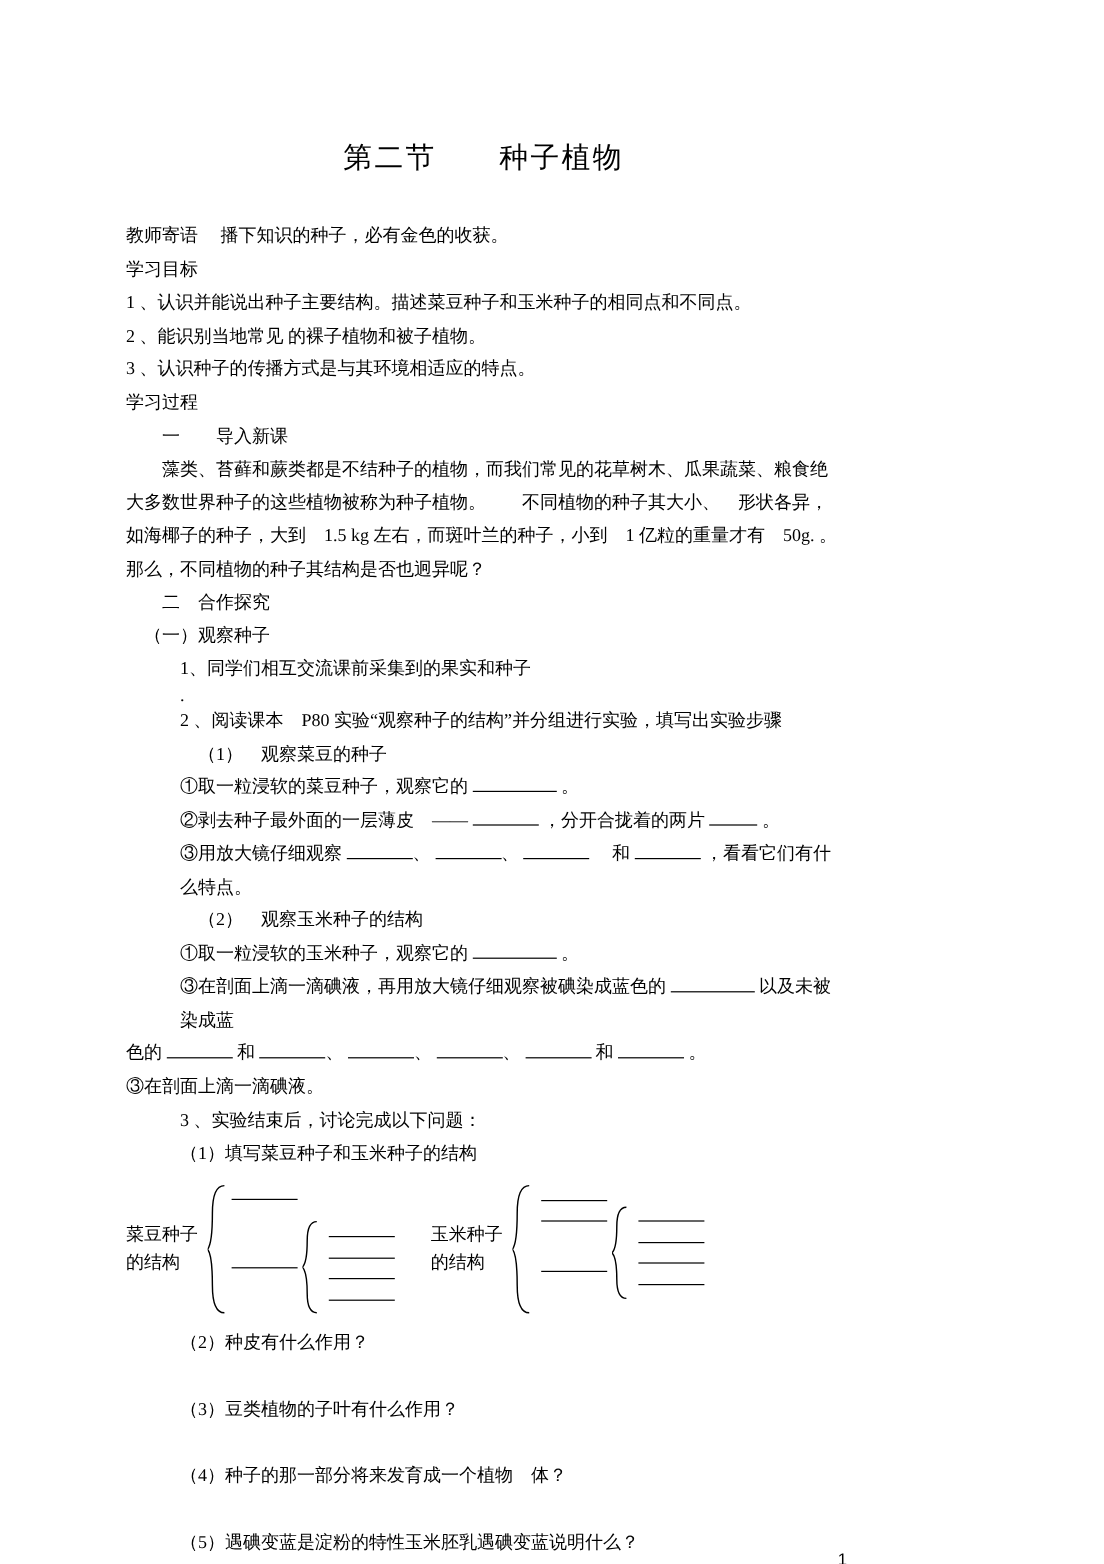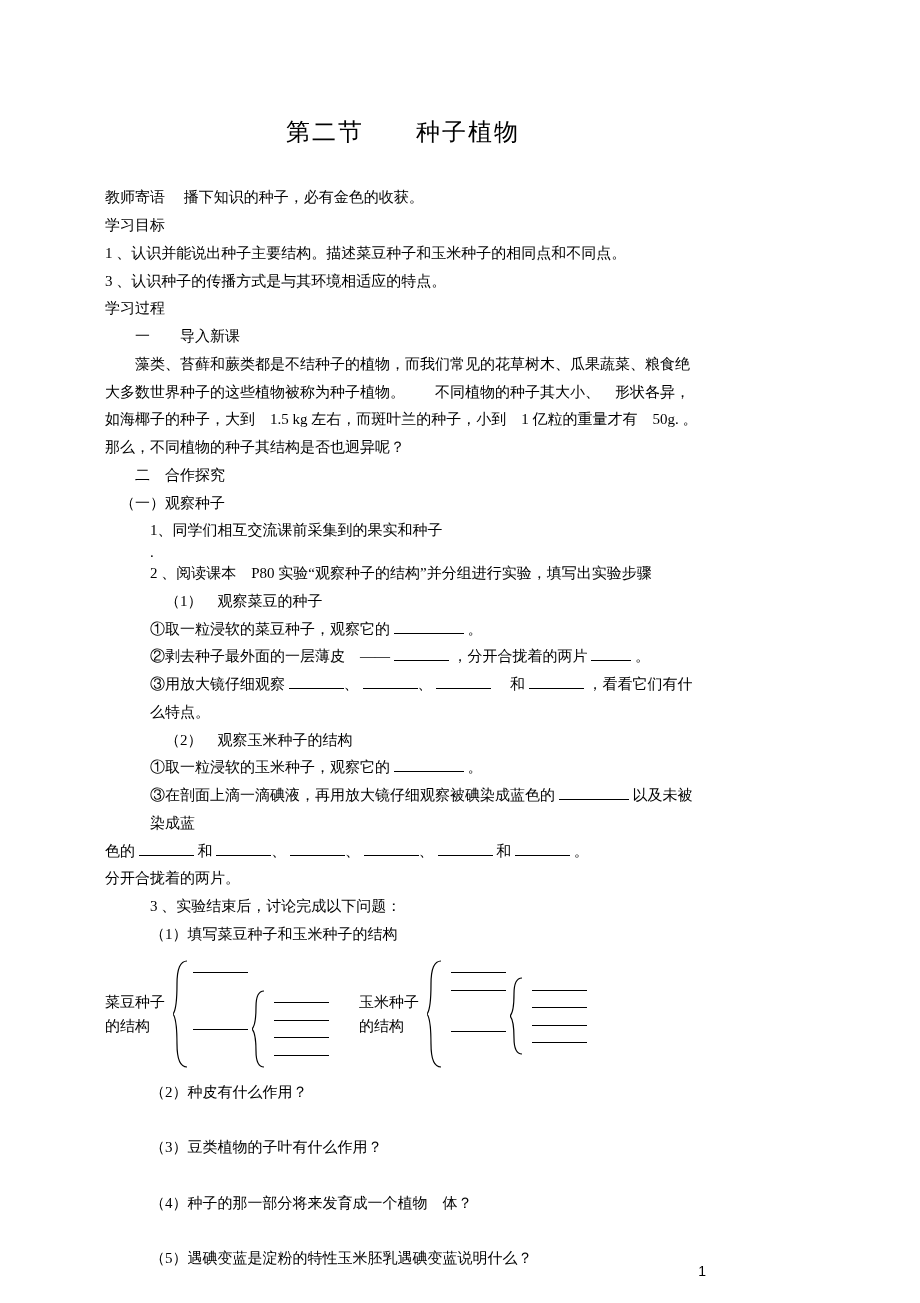--- a/index.html
+++ b/index.html
@@ -112,20 +112,21 @@
 
   <div class="title">第二节　　种子植物</div>
 
   <p class="para">
     <span>教师寄语</span>　
     <span>播下知识的种子，必有金色的收获。</span>
   </p>
 
   <p class="para">学习目标</p>
   <p class="para">1 、认识并能说出种子主要结构。描述菜豆种子和玉米种子的相同点和不同点。</p>
+  <p class="para">2 、能识别当地常见 的裸子植物和被子植物。</p>
   <p class="para">3 、认识种子的传播方式是与其环境相适应的特点。</p>
 
   <p class="para">学习过程</p>
 
   <p class="para idt1">一　　导入新课</p>
   <p class="para">
     <span style="display:inline-block;width:2em;"></span><span>藻类、苔藓和蕨类都是不结种子的植物，而我们常见的花草树木、瓜果蔬菜、粮食绝大多数世界种子的这些植物被称为种子植物。　　不同植物的种子其大小、　形状各异，　如海椰子的种子，大到　1.5 kg 左右，而斑叶兰的种子，小到　1 亿粒的重量才有　50g. 。那么，不同植物的种子其结构是否也迥异呢？</span>
   </p>
 
   <p class="para idt1">二　合作探究</p>
@@ -181,21 +182,21 @@
     <span class="blank"></span>
     <span>和</span>
     <span class="blank"></span>、
     <span class="blank"></span>、
     <span class="blank"></span>、
     <span class="blank"></span>
     <span>和</span>
     <span class="blank"></span>
     <span>。</span>
   </p>
-  <p class="para">分开合拢着的两片。</p>
+  <p class="para">③在剖面上滴一滴碘液。</p>
 
   <p class="para idt2">3 、实验结束后，讨论完成以下问题：</p>
   <p class="para idt2">（1）填写菜豆种子和玉米种子的结构</p>
 
   <div class="diagram-wrap">
 
     <div class="diag-col">
       <div class="diag-label">
         <span>菜豆种子</span><br>
         <span>的结构</span>

